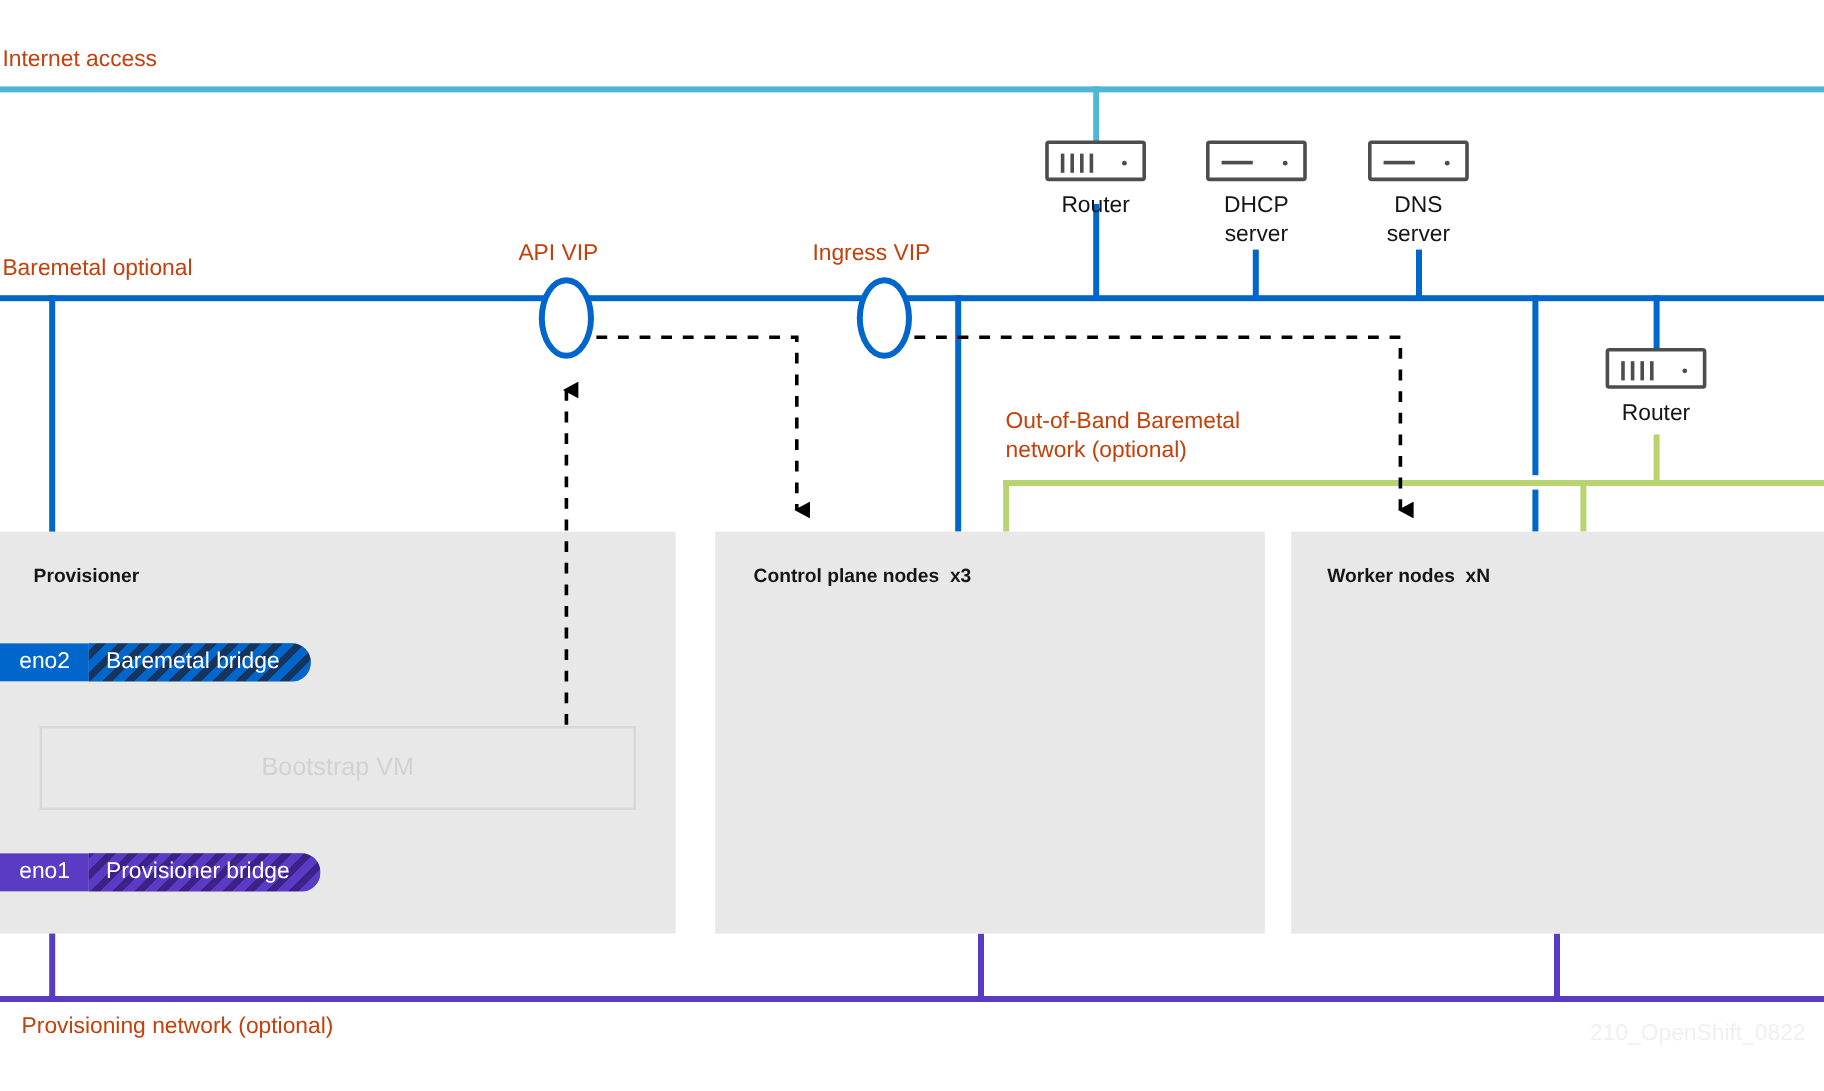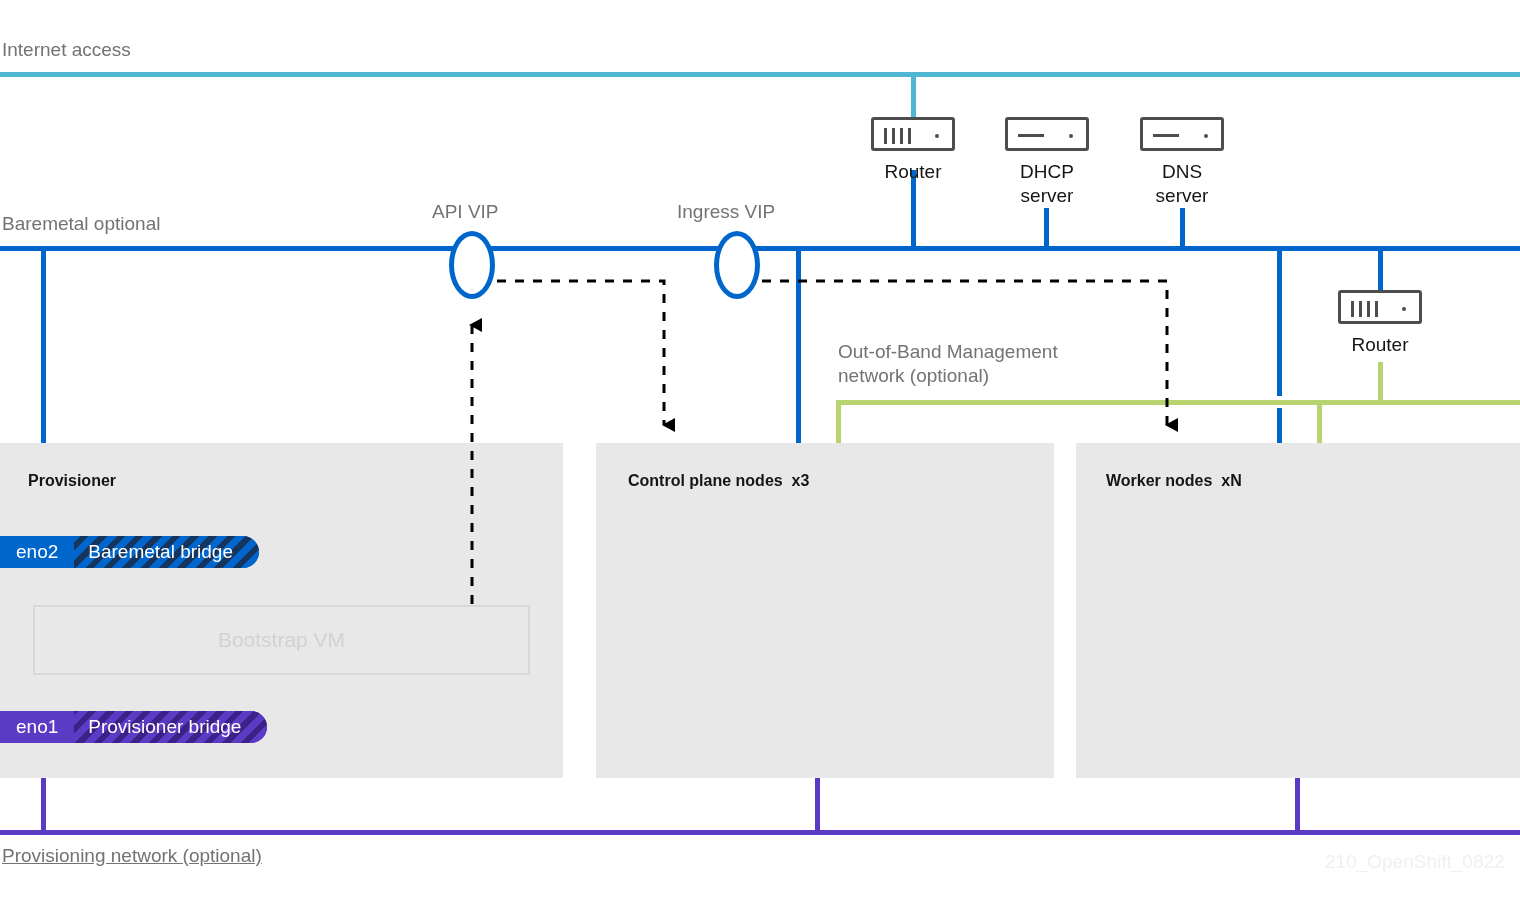--- a/index.html
+++ b/index.html
@@ -12,21 +12,21 @@
     position:relative;
     width:1520px;
     height:909px;
     overflow:hidden;
     background:#ffffff;
   }
   .lbl{
     position:absolute;
     font-size:19px;
     line-height:24px;
-    color:#737373;
+    color:#c2410c;
     white-space:pre;
   }
   .nodebox{
     position:absolute;
     background:#e8e8e8;
   }
   .nodetitle{
     position:absolute;
     font-weight:bold;
     font-size:16px;
@@ -130,24 +130,24 @@
 </style>
 </head>
 <body>
 
 <div id="stage">
 
   <div class="lbl" style="left:2px;top:38px;">Internet access</div>
 
   <div class="lbl" style="left:2px;top:212px;">Baremetal optional</div>
 
-  <div class="lbl" style="left:838px;top:340px;">Out-of-Band Management</div>
+  <div class="lbl" style="left:838px;top:340px;">Out-of-Band Baremetal</div>
   <div class="lbl" style="left:838px;top:364px;">network (optional)</div>
 
-  <div class="lbl" style="left:2px;top:844px;text-decoration:underline;">Provisioning network (optional)</div>
+  <div class="lbl" style="left:18px;top:844px;">Provisioning network (optional)</div>
 
   <div class="hline" style="left:0;top:72px;width:1520px;background:#4fb6d4;"></div>
 
   <div class="vline" style="left:911px;top:72px;height:47px;background:#4fb6d4;"></div>
 
   <div class="hline" style="left:0;top:246px;width:1520px;background:#0066cc;"></div>
 
   <div class="hline" style="left:836px;top:400px;width:684px;background:#b8d471;"></div>
 
   <div class="hline" style="left:0;top:830px;width:1520px;background:#5a3bc4;"></div>

